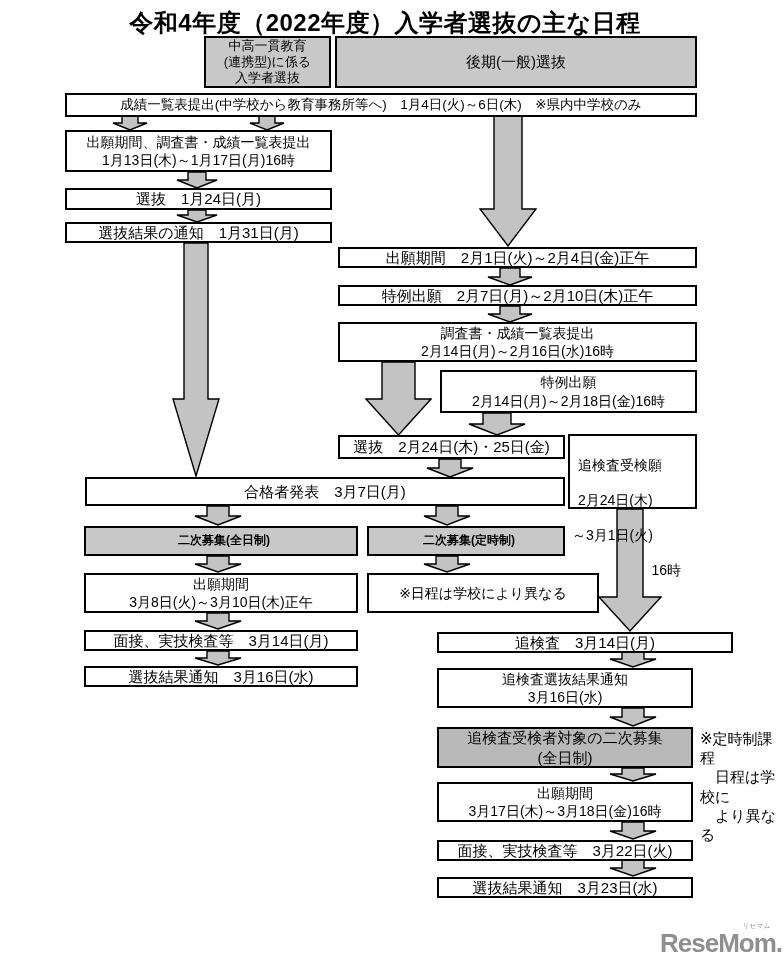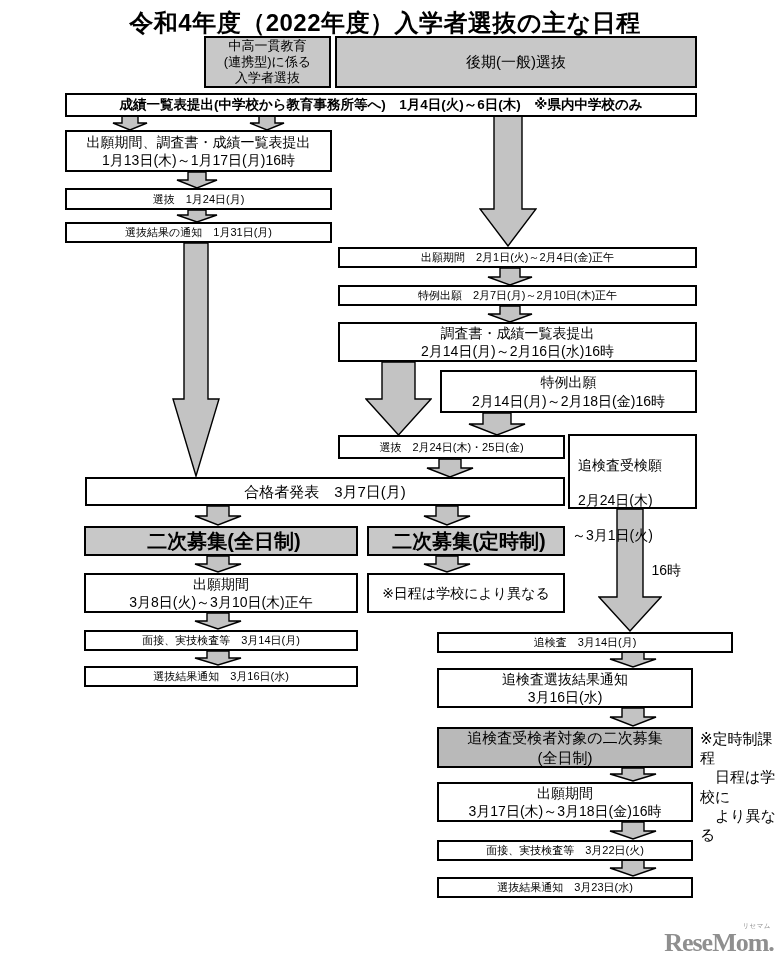--- a/index.html
+++ b/index.html
@@ -13,41 +13,41 @@
     position:relative;width:784px;height:970px;background:#fff;overflow:hidden;
     font-family:"Liberation Sans","DejaVu Sans",sans-serif;color:#000;
   }
   .title{
     position:absolute;left:0;top:7px;width:770px;height:30px;
     font-size:24px;font-weight:bold;text-align:center;letter-spacing:.5px;
   }
   .box{
     position:absolute;box-sizing:border-box;border:2px solid #000;background:#fff;
     display:flex;align-items:center;justify-content:center;text-align:center;
-    white-space:pre-line;font-size:11px;line-height:1.3;
+    white-space:pre-line;font-size:15px;line-height:1.3;
   }
   .gray{background:var(--box-gray);}
   .dgray{background:var(--dark-gray);}
   .bold{font-weight:bold;}
   .fs13{font-size:13px;line-height:1.25;}
   .fs135{font-size:13.5px;}
   .fs14{font-size:14px;}
   .fs15{font-size:15px;}
-  .fs16{font-size:20px;padding-left:6px;}
+  .fs16{font-size:12px;padding-left:6px;}
   .box.lines{display:block;padding-top:3px;font-size:14px;line-height:17.5px;}
   .box.lines div{white-space:nowrap;}
   .ln-l8{text-align:left;padding-left:8px;}
   .ln-l2{text-align:left;padding-left:2px;}
   .ln-r14{text-align:right;padding-right:14px;}
   .sidenote{
     position:absolute;left:700px;top:729px;width:82px;height:52px;
     font-size:15px;line-height:1.28;text-align:left;white-space:pre-line;
   }
   .logo{
-    position:absolute;left:660px;top:921px;width:118px;height:40px;text-align:center;font-family:Liberation Serif, serif;
+    position:absolute;left:660px;top:921px;width:118px;height:40px;text-align:center;
   }
   .logo .main{
     font-size:26px;font-weight:bold;color:var(--logo-gray);letter-spacing:-1px;
     display:inline-block;margin-top:7px;
   }
   .logo .ruby{
     position:absolute;top:1px;right:7px;font-size:6.5px;color:var(--logo-gray);letter-spacing:.5px;
   }
   svg.arrow{position:absolute;z-index:1;}
   .box,.title,.sidenote,.logo{z-index:2;}
@@ -57,21 +57,21 @@
 
 <div id="canvas">
 
   <div class="title">令和4年度（2022年度）入学者選抜の主な日程</div>
 
   <div class="box gray fs13" style="left:204px;top:36px;width:127px;height:52px;">中高一貫教育
 (連携型)に係る
 入学者選抜</div>
   <div class="box gray fs15" style="left:335px;top:36px;width:362px;height:52px;">後期(一般)選抜</div>
 
-  <div class="box fs135" style="left:65px;top:93px;width:632px;height:24px;font-weight:bold;">成績一覧表提出(中学校から教育事務所等へ)　1月4日(火)～6日(木)　※県内中学校のみ</div>
+  <div class="box fs135" style="left:65px;top:93px;width:632px;height:24px;">成績一覧表提出(中学校から教育事務所等へ)　1月4日(火)～6日(木)　※県内中学校のみ</div>
 
   <div class="box fs14" style="left:65px;top:130px;width:267px;height:42px;">出願期間、調査書・成績一覧表提出
 1月13日(木)～1月17日(月)16時</div>
   <div class="box" style="left:65px;top:188px;width:267px;height:22px;">選抜　1月24日(月)</div>
   <div class="box" style="left:65px;top:222px;width:267px;height:21px;">選抜結果の通知　1月31日(月)</div>
 
   <div class="box" style="left:338px;top:247px;width:359px;height:21px;">出願期間　2月1日(火)～2月4日(金)正午</div>
   <div class="box" style="left:338px;top:285px;width:359px;height:21px;">特例出願　2月7日(月)～2月10日(木)正午</div>
   <div class="box fs14" style="left:338px;top:322px;width:359px;height:40px;">調査書・成績一覧表提出
 2月14日(月)～2月16日(水)16時</div>
@@ -86,21 +86,21 @@
     <div class="ln-r14">16時</div>
   </div>
 
   <div class="box fs15" style="left:85px;top:477px;width:480px;height:29px;">合格者発表　3月7日(月)</div>
 
   <div class="box gray bold fs16" style="left:84px;top:526px;width:274px;height:30px;">二次募集(全日制)</div>
   <div class="box gray bold fs16" style="left:367px;top:526px;width:198px;height:30px;">二次募集(定時制)</div>
 
   <div class="box fs14" style="left:84px;top:573px;width:274px;height:40px;">出願期間
 3月8日(火)～3月10日(木)正午</div>
-  <div class="box fs14" style="left:367px;top:573px;width:198px;height:40px;">※日程は学校により異なる</div>
+  <div class="box fs14" style="left:367px;top:573px;width:232px;height:40px;">※日程は学校により異なる</div>
 
   <div class="box" style="left:84px;top:630px;width:274px;height:21px;">面接、実技検査等　3月14日(月)</div>
   <div class="box" style="left:84px;top:666px;width:274px;height:21px;">選抜結果通知　3月16日(水)</div>
 
   <div class="box" style="left:437px;top:632px;width:296px;height:21px;">追検査　3月14日(月)</div>
   <div class="box fs14" style="left:437px;top:668px;width:256px;height:40px;">追検査選抜結果通知
 3月16日(水)</div>
   <div class="box dgray fs15" style="left:437px;top:727px;width:256px;height:41px;">追検査受検者対象の二次募集
 (全日制)</div>
   <div class="box fs14" style="left:437px;top:782px;width:256px;height:40px;">出願期間

